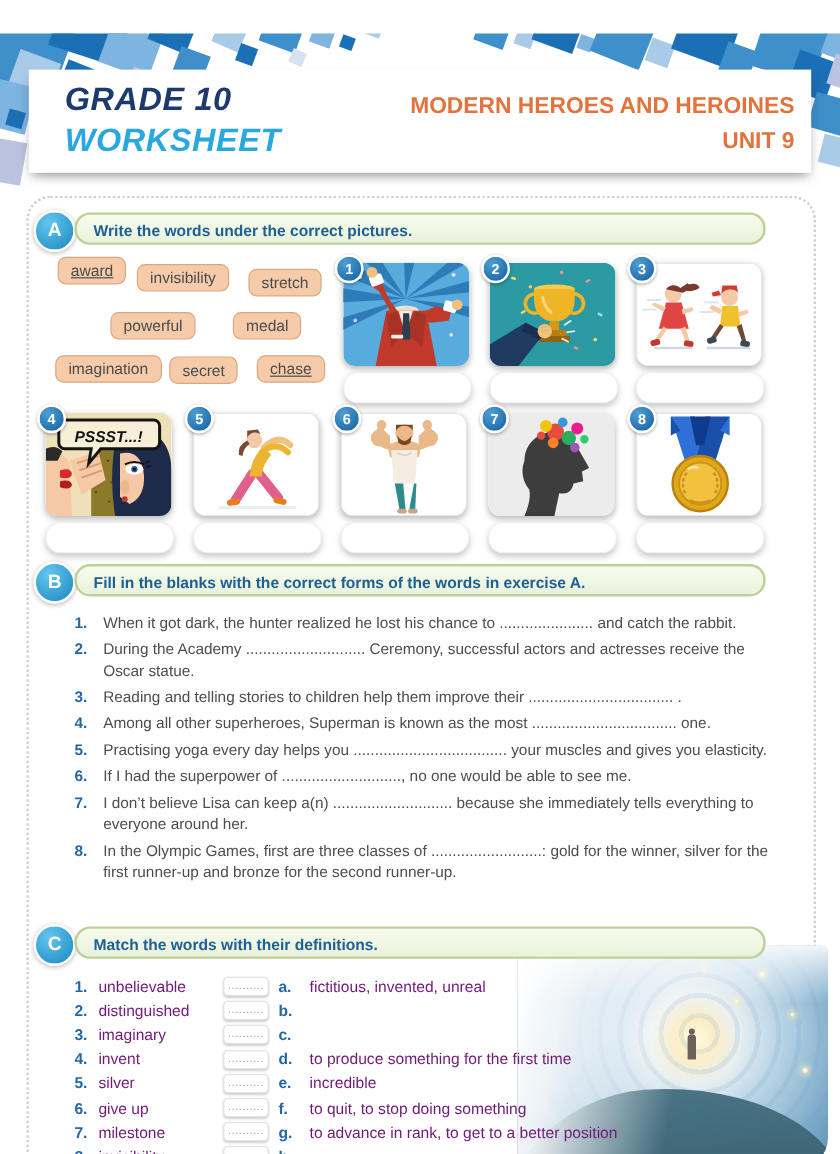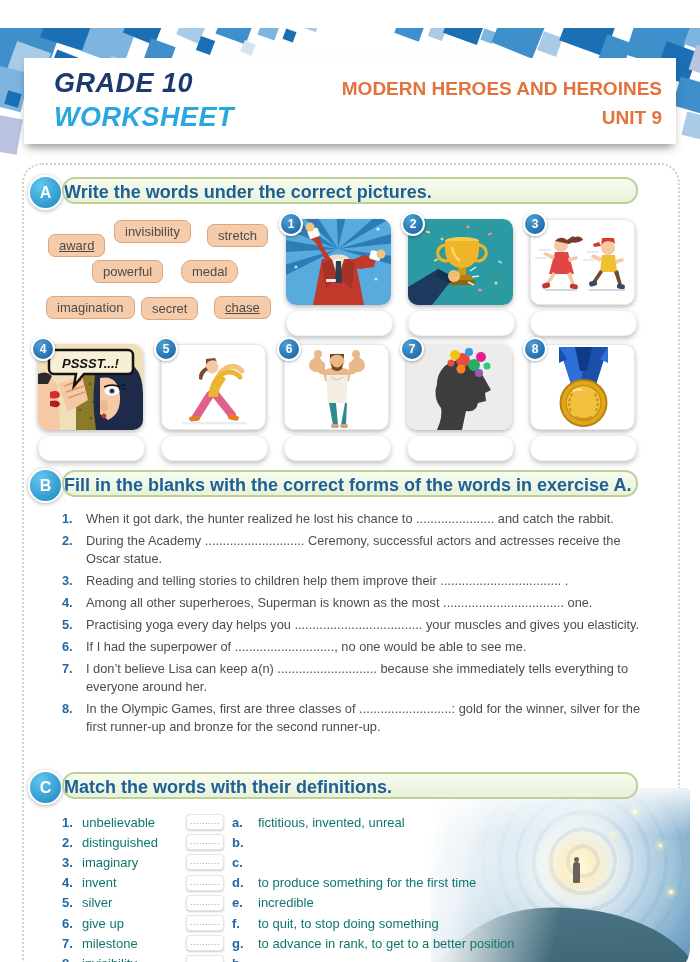--- a/index.html
+++ b/index.html
@@ -26,21 +26,21 @@
                border:2px dotted #c8d4c4;border-radius:20px;z-index:0;}
 
   
   .section-head{position:absolute;left:28px;height:34px;z-index:2;}
   .badge{position:absolute;left:0;top:0;width:31px;height:31px;border-radius:50%;
          background:radial-gradient(circle at 35% 28%,#62c6ee,#1b86c0);
          border:2px solid #fff;box-shadow:0 1px 4px rgba(0,0,0,.3);
          color:#fff;font-weight:bold;font-size:16px;text-align:center;line-height:31px;}
   .pill{position:absolute;left:34px;top:2px;width:576px;height:27px;border-radius:13px;
         background:linear-gradient(180deg,#f7fbee,#e9f2da);border:2px solid #bcd098;
-        color:#1d6095;font-weight:bold;font-size:18px;line-height:27px;
+        color:#1d6095;font-weight:bold;font-size:13px;line-height:27px;padding-left:14px;
         box-sizing:border-box;white-space:nowrap;overflow:hidden;}
 
   
   .chip{position:absolute;background:#f5cba9;border:1.5px solid #dca77f;border-radius:7px;
         color:#4c4c4c;font-size:13px;padding:3px 10px;white-space:nowrap;z-index:2;}
 
   
   .tile{position:absolute;width:105px;height:115px;z-index:2;}
   .pic{position:absolute;left:0;top:0;width:105px;height:86px;border-radius:10px;overflow:hidden;
        box-shadow:0 2px 5px rgba(0,0,0,.28);background:#fff;}
@@ -55,21 +55,21 @@
   
   .b-list{position:absolute;left:62px;top:482px;width:585px;z-index:2;font-size:12.8px;line-height:18px;}
   .b-item{display:flex;margin-bottom:4px;}
   .b-num{flex:none;width:24px;font-weight:bold;color:#2268a8;}
   .b-text{flex:1;color:#4d4d4d;}
 
   
   .c-list{position:absolute;left:62px;top:784px;width:606px;z-index:2;font-size:13px;}
   .c-row{display:grid;grid-template-columns:20px 104px 46px 26px 1fr;align-items:center;height:20.2px;}
   .c-num,.c-letter{font-weight:bold;color:#2268a8;}
-  .c-word,.c-def{color:#0f766e;white-space:nowrap;}
+  .c-word,.c-def{color:#701a75;white-space:nowrap;}
   .c-box{width:36px;height:14px;background:#fff;border:1px solid #e4e4e4;border-radius:4px;
          box-shadow:0 1px 2px rgba(0,0,0,.2);text-align:center;line-height:12px;
          font-size:9px;letter-spacing:.5px;color:#9a9a9a;overflow:hidden;}
 
   
   .scene{position:absolute;left:431px;top:760px;width:259px;height:186px;z-index:1;
          border-radius:6px 6px 26px 6px;overflow:hidden;
          background:
            radial-gradient(circle at 57% 42%,rgba(255,250,222,.98) 0%,rgba(253,238,196,.95) 9%,
              rgba(238,242,240,.75) 20%,rgba(188,214,231,.7) 34%,rgba(148,188,214,.75) 50%,
@@ -158,25 +158,25 @@
         <div>UNIT 9</div>
       </div>
     </div>
   </div>
 
   <div class="section-head" style="top:147px;width:616px;">
     <div class="badge">A</div>
     <div class="pill">Write the words under the correct pictures.</div>
   </div>
 
-  <span class="chip" style="left:48px;top:206px;text-decoration:underline;">award</span>
+  <span class="chip" style="left:48px;top:186px;text-decoration:underline;">award</span>
   <span class="chip" style="left:114px;top:192px;">invisibility</span>
   <span class="chip" style="left:207px;top:196px;">stretch</span>
   <span class="chip" style="left:92px;top:232px;">powerful</span>
-  <span class="chip" style="left:181px;top:232px;border-radius:10px;">medal</span>
+  <span class="chip" style="left:194px;top:232px;">medal</span>
   <span class="chip" style="left:46px;top:268px;">imagination</span>
   <span class="chip" style="left:141px;top:269px;">secret</span>
   <span class="chip" style="left:214px;top:268px;text-decoration:underline;">chase</span>
 
   <div class="tile" style="left:286px;top:191px;">
     <div class="pic">
       <svg viewBox="0 0 105 86">
         <rect width="105" height="86" fill="#57abdd"></rect>
         <g fill="#2d7cb8">
           <polygon points="52,30 -20,18 -20,34"></polygon>

